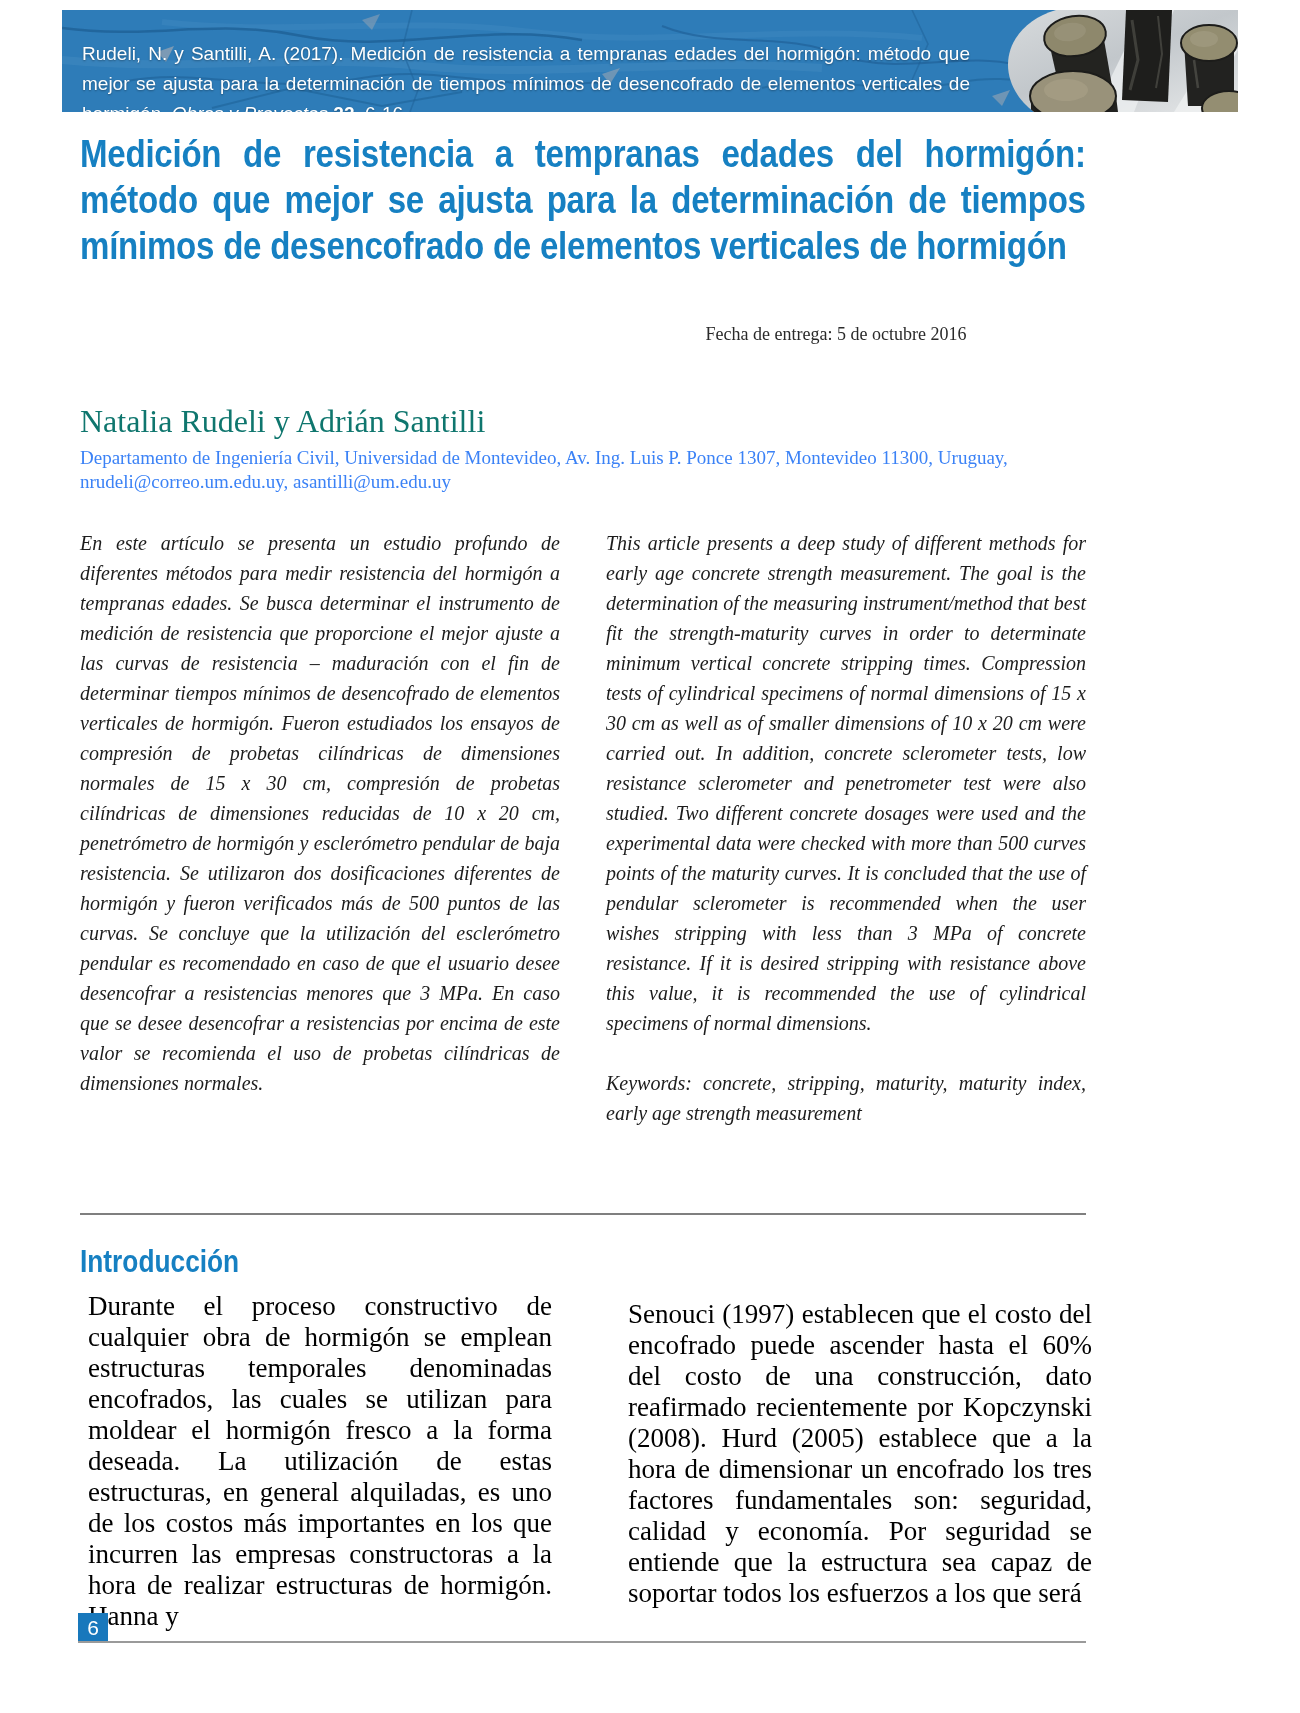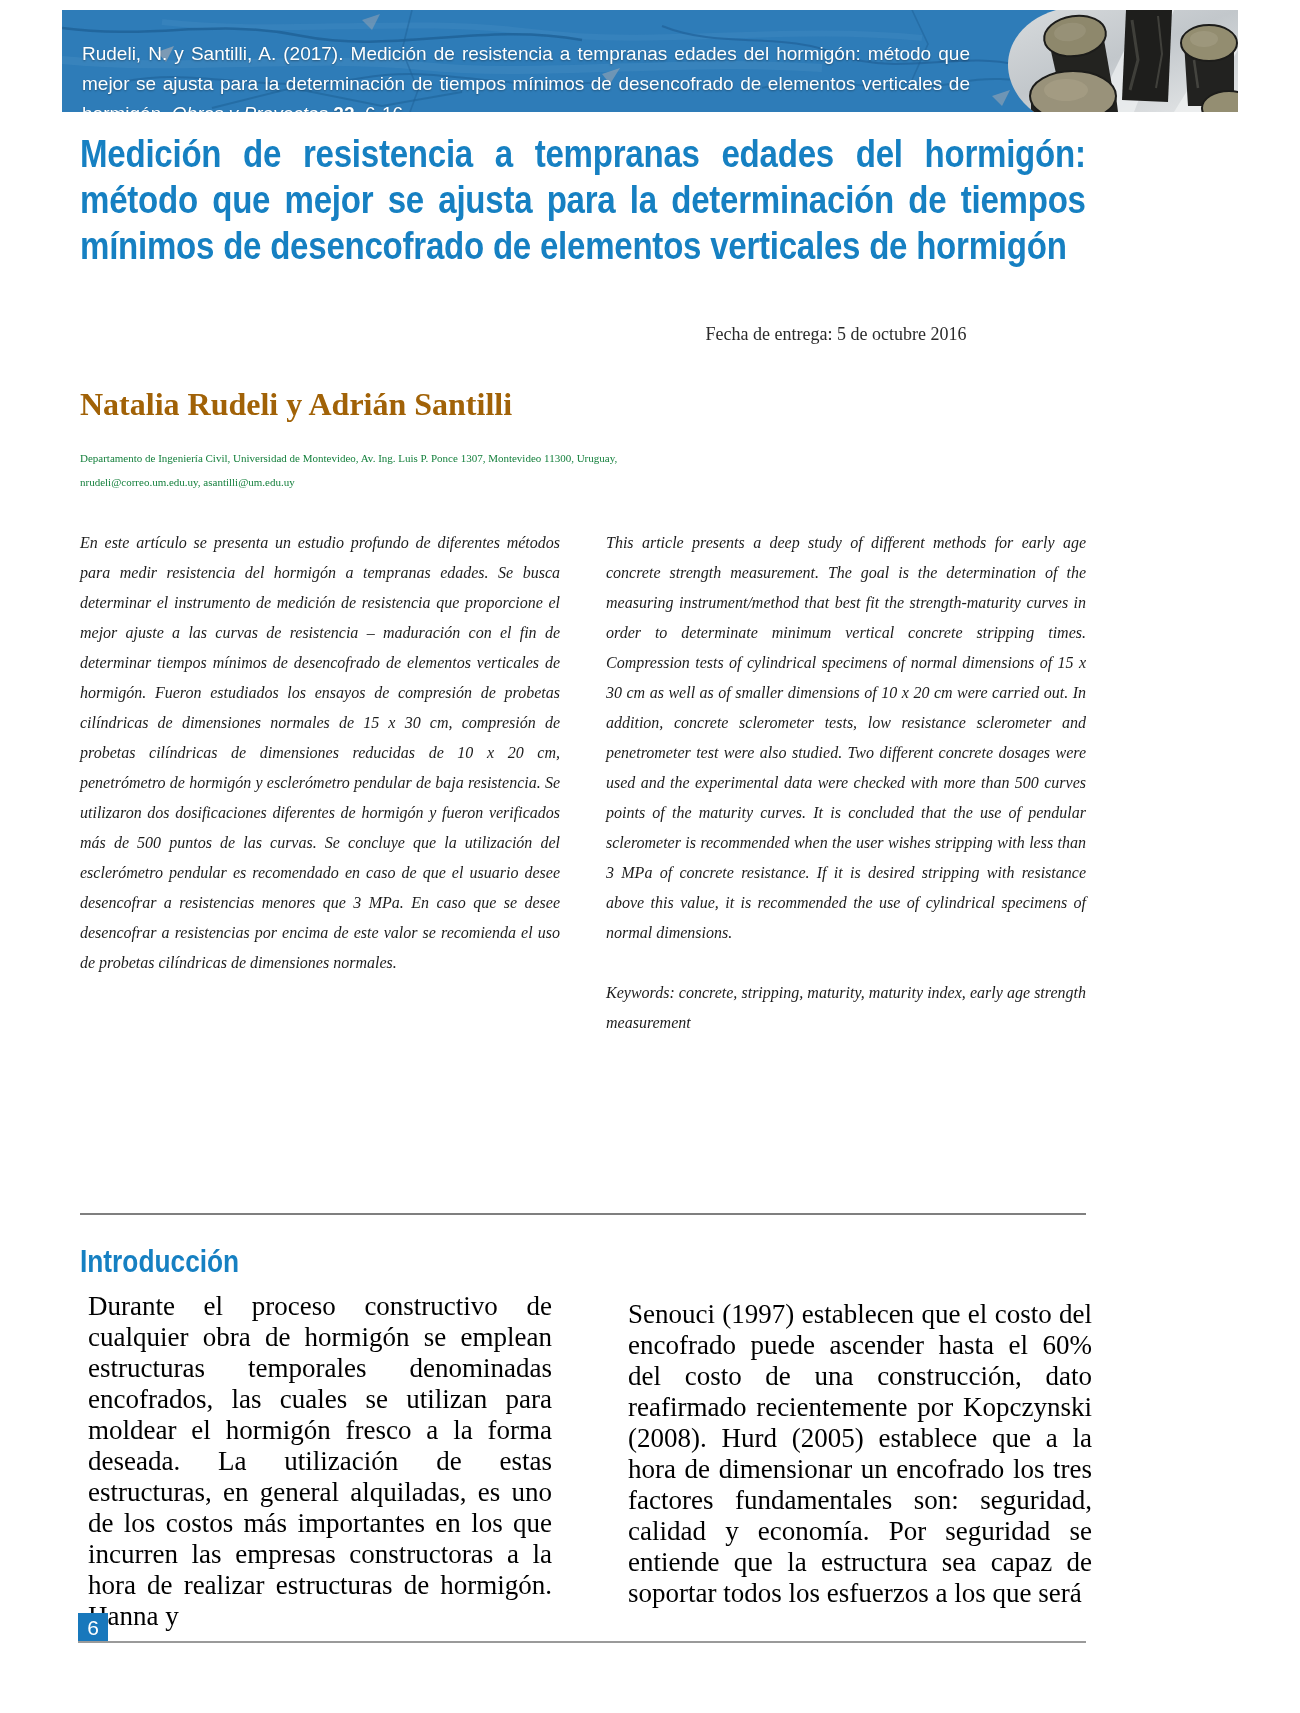--- a/index.html
+++ b/index.html
@@ -70,50 +70,50 @@
     width: 500px;
     text-align: center;
     font-size: 18px;
     line-height: 27px;
     color: #2a2a2a;
   }
 
   
   .authors {
     position: absolute;
-    left: 80px; top: 385px;
+    left: 80px; top: 402px;
     width: 1006px;
     font-size: 32px;
     line-height: 38px;
-    color: #a16207;
-    margin: 0;
-    font-weight: 700;
+    color: #0f766e;
+    margin: 0;
+    font-weight: 400;
   }
   .affiliation {
     position: absolute;
     left: 80px; top: 446px;
     width: 1006px;
-    font-size: 11px;
+    font-size: 19px;
     line-height: 24px;
-    color: #15803d;
+    color: #3b82f6;
   }
 
   
   .abstract-row {
     position: absolute;
     left: 80px; top: 528px;
     width: 1006px;
     display: flex;
     gap: 46px;
   }
   .col { width: 480px; flex: 0 0 480px; }
   .abs-text {
     margin: 0;
     font-style: italic;
-    font-size: 16px;
+    font-size: 20px;
     line-height: 30px;
     text-align: justify;
     color: #1c1c1c;
   }
   .keywords { margin-top: 30px; font-style: italic; }
 
   .divider {
     position: absolute;
     left: 80px; top: 1213px;
     width: 1006px; height: 2px;

